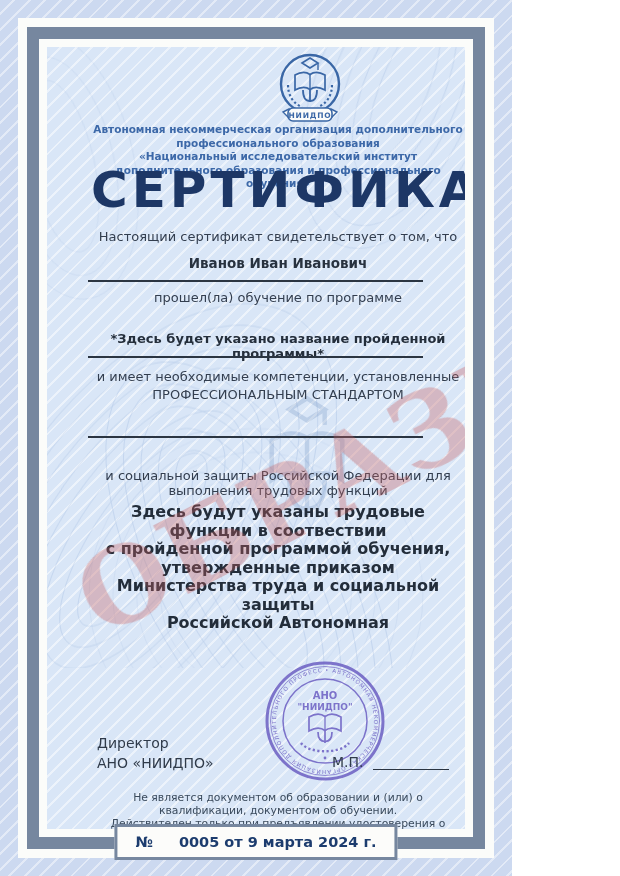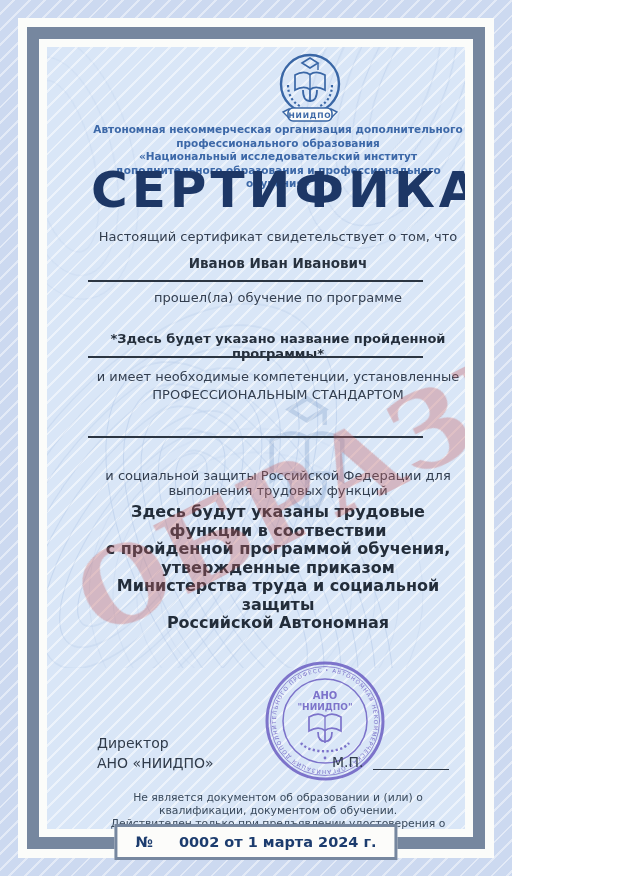--- a/index.html
+++ b/index.html
@@ -196,15 +196,15 @@
 
           <div class="watermark">ОБРАЗЕЦ</div>
 
         </div>
       </div>
     </div>
   </div>
 
   <div class="number-box">
     <span>№</span>
-    <span>0002 от 1 марта 2024 г.</span>
+    <span>0005 от 9 марта 2024 г.</span>
   </div>
 </div>
 
 </body></html>

